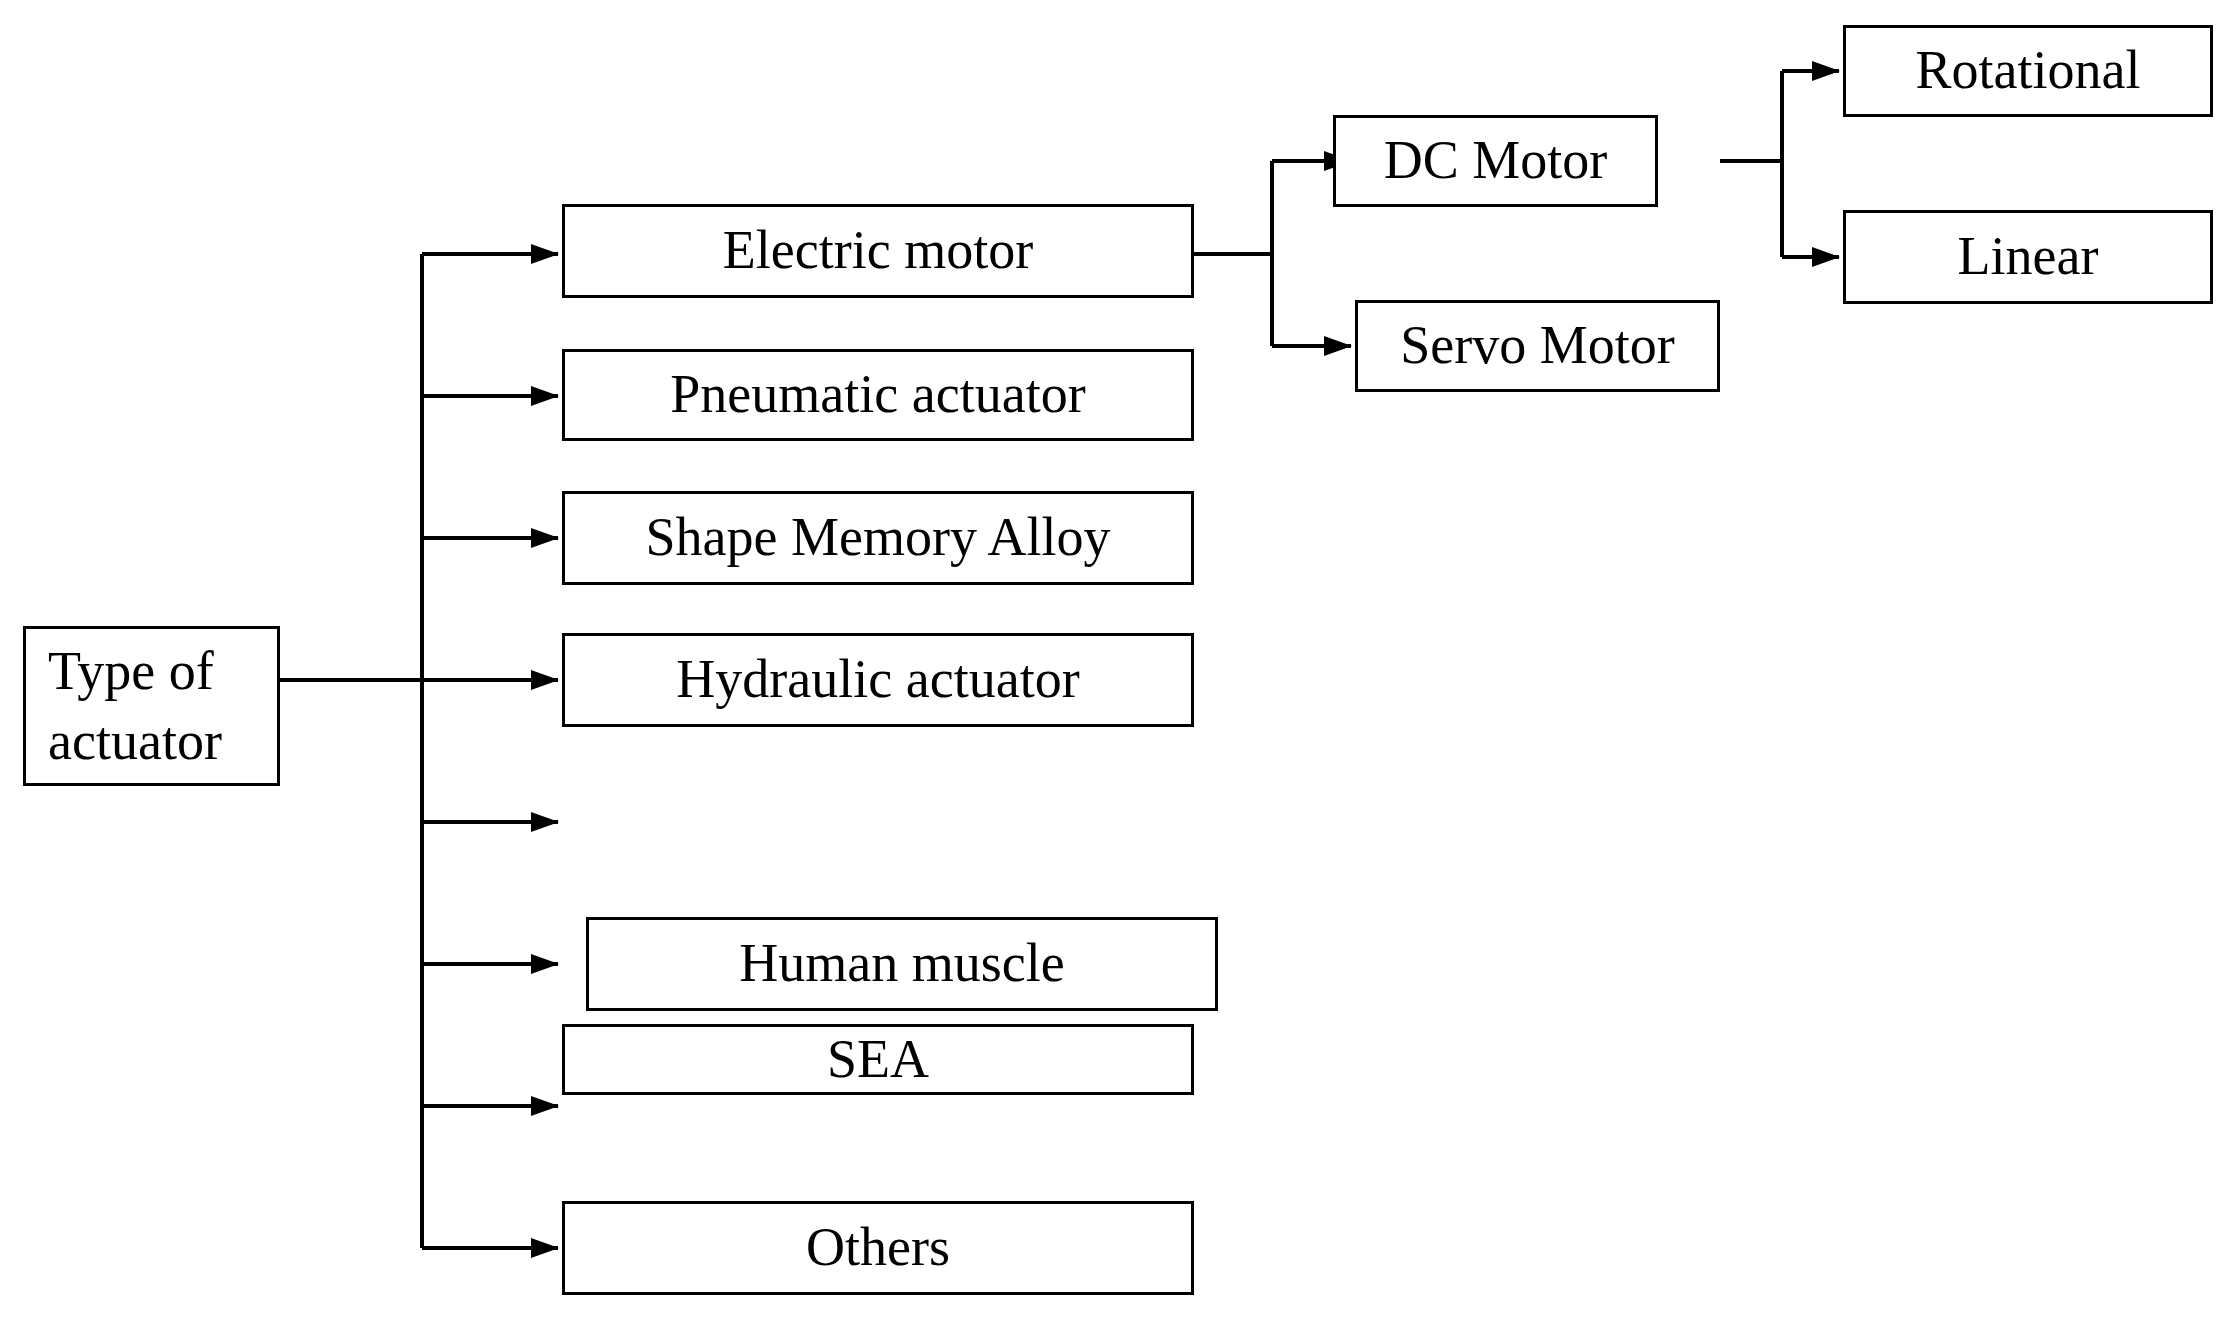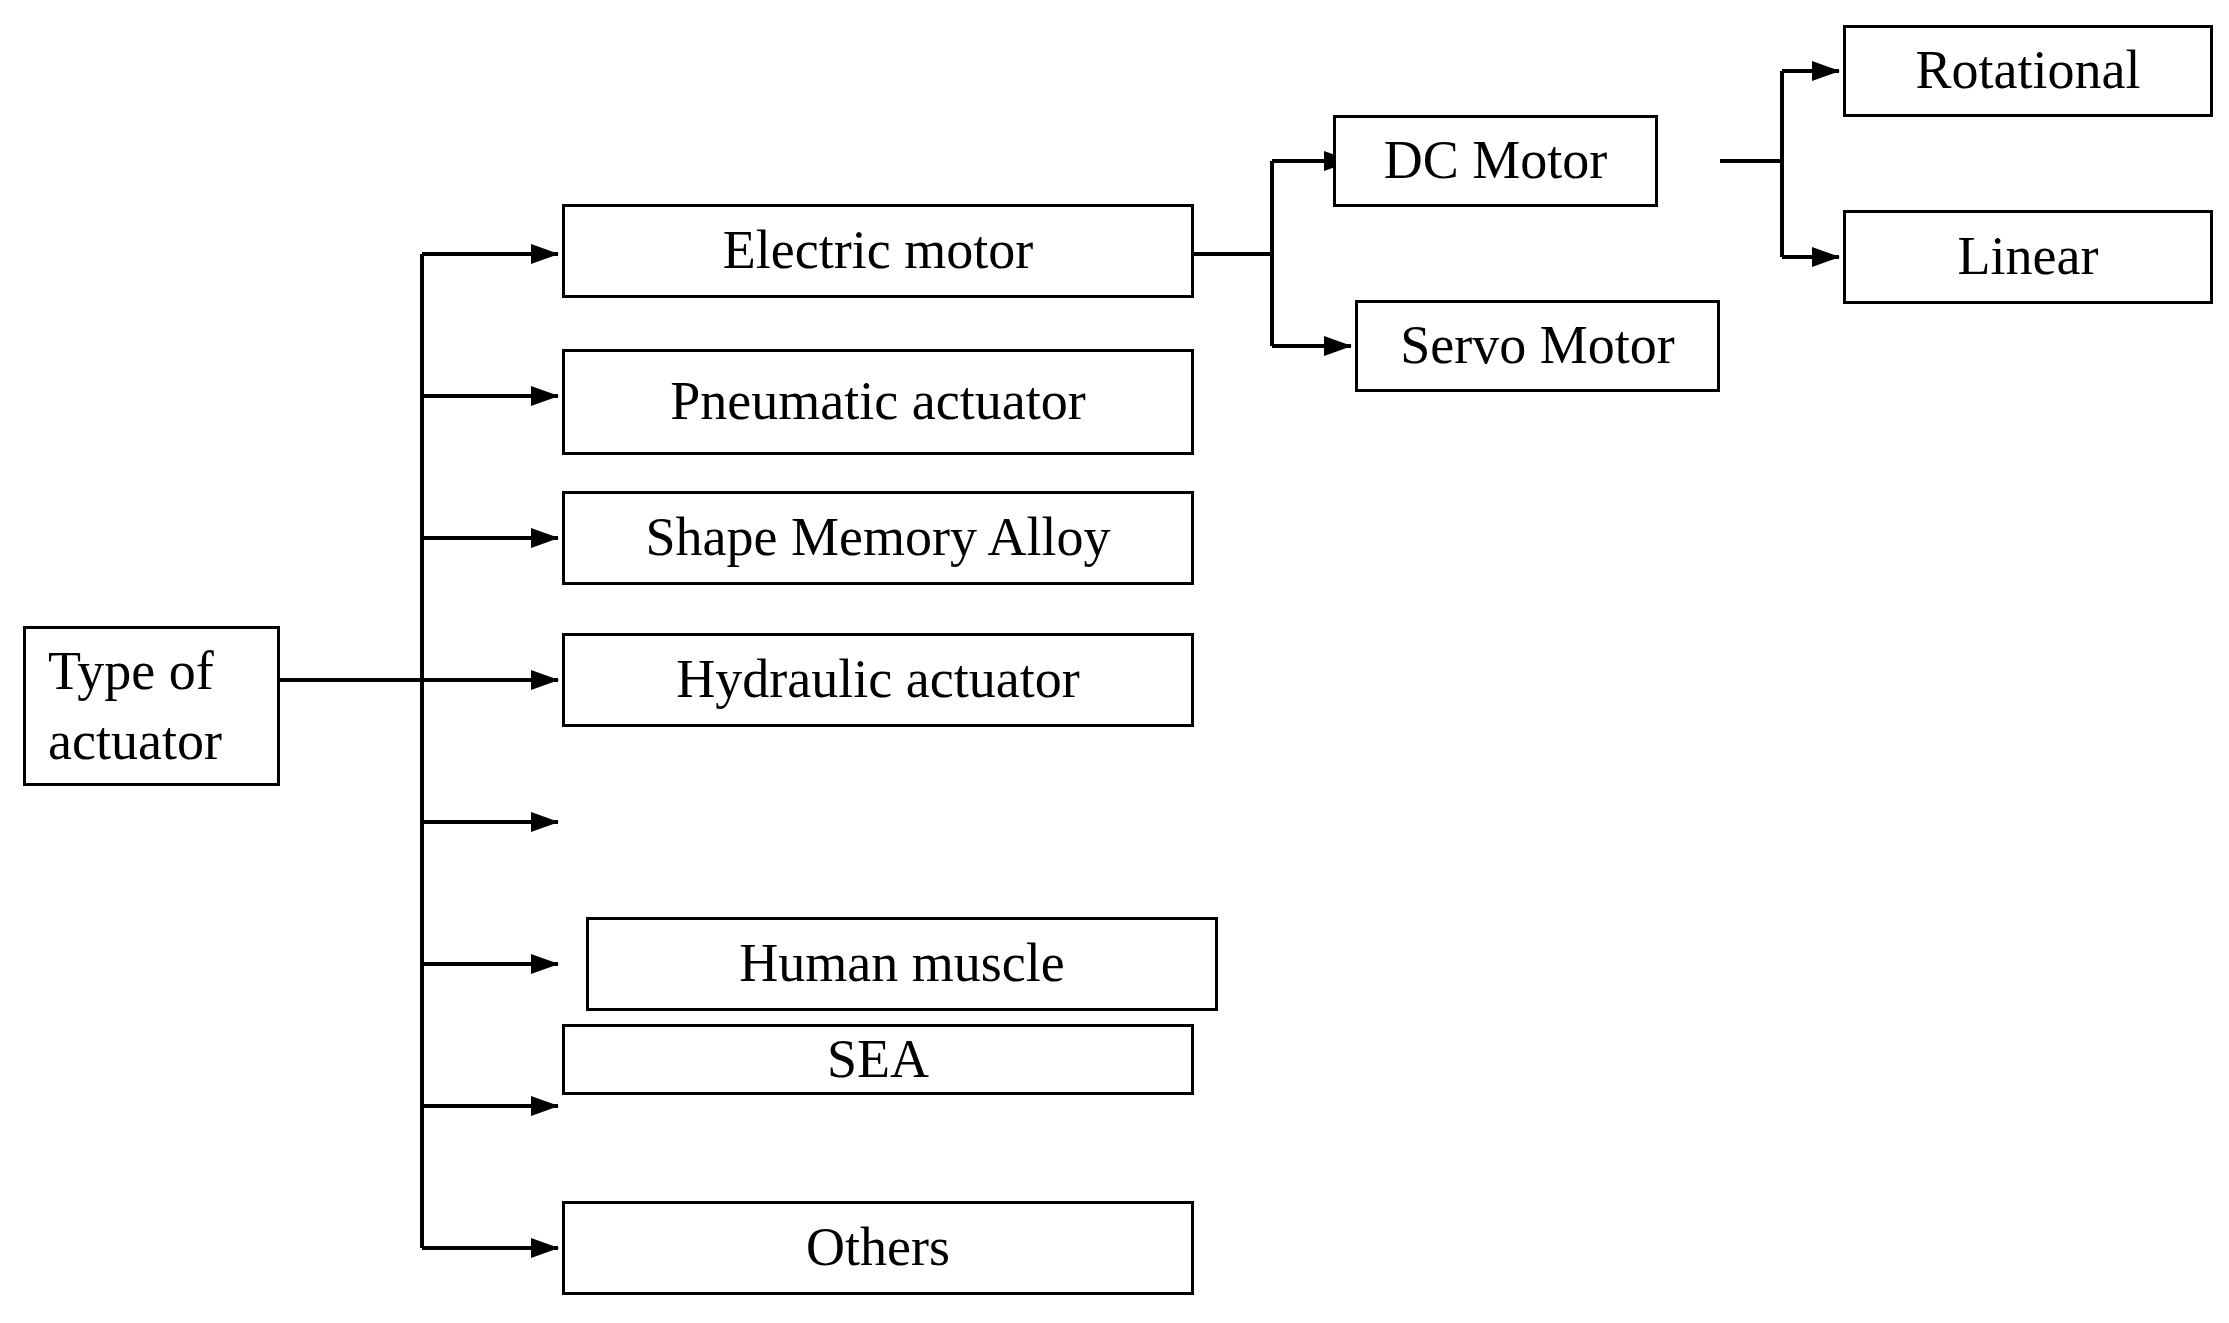--- a/index.html
+++ b/index.html
@@ -86,21 +86,21 @@
   <div class="node node-root" style="left:23px; top:601px; width:257px; height:160px;">
     <span class="lines">
       <span style="display:block;">Type of</span>
       <span style="display:block;">actuator</span>
     </span>
   </div>
 
   <div class="node" style="left:562px; top:204px;  width:632px; height:94px;">
     <span>Electric motor</span>
   </div>
-  <div class="node" style="left:562px; top:349px;  width:632px; height:106px;">
+  <div class="node" style="left:562px; top:349px;  width:632px; height:92px;">
     <span>Pneumatic actuator</span>
   </div>
   <div class="node" style="left:562px; top:491px;  width:632px; height:94px;">
     <span>Shape Memory Alloy</span>
   </div>
   <div class="node" style="left:562px; top:633px;  width:632px; height:94px;text-align:right;">
     <span>Hydraulic actuator</span>
   </div>
   <div class="node" style="left:562px; top:917px;  width:632px; height:94px;margin-left:24px;">
     <span>Human muscle</span>

